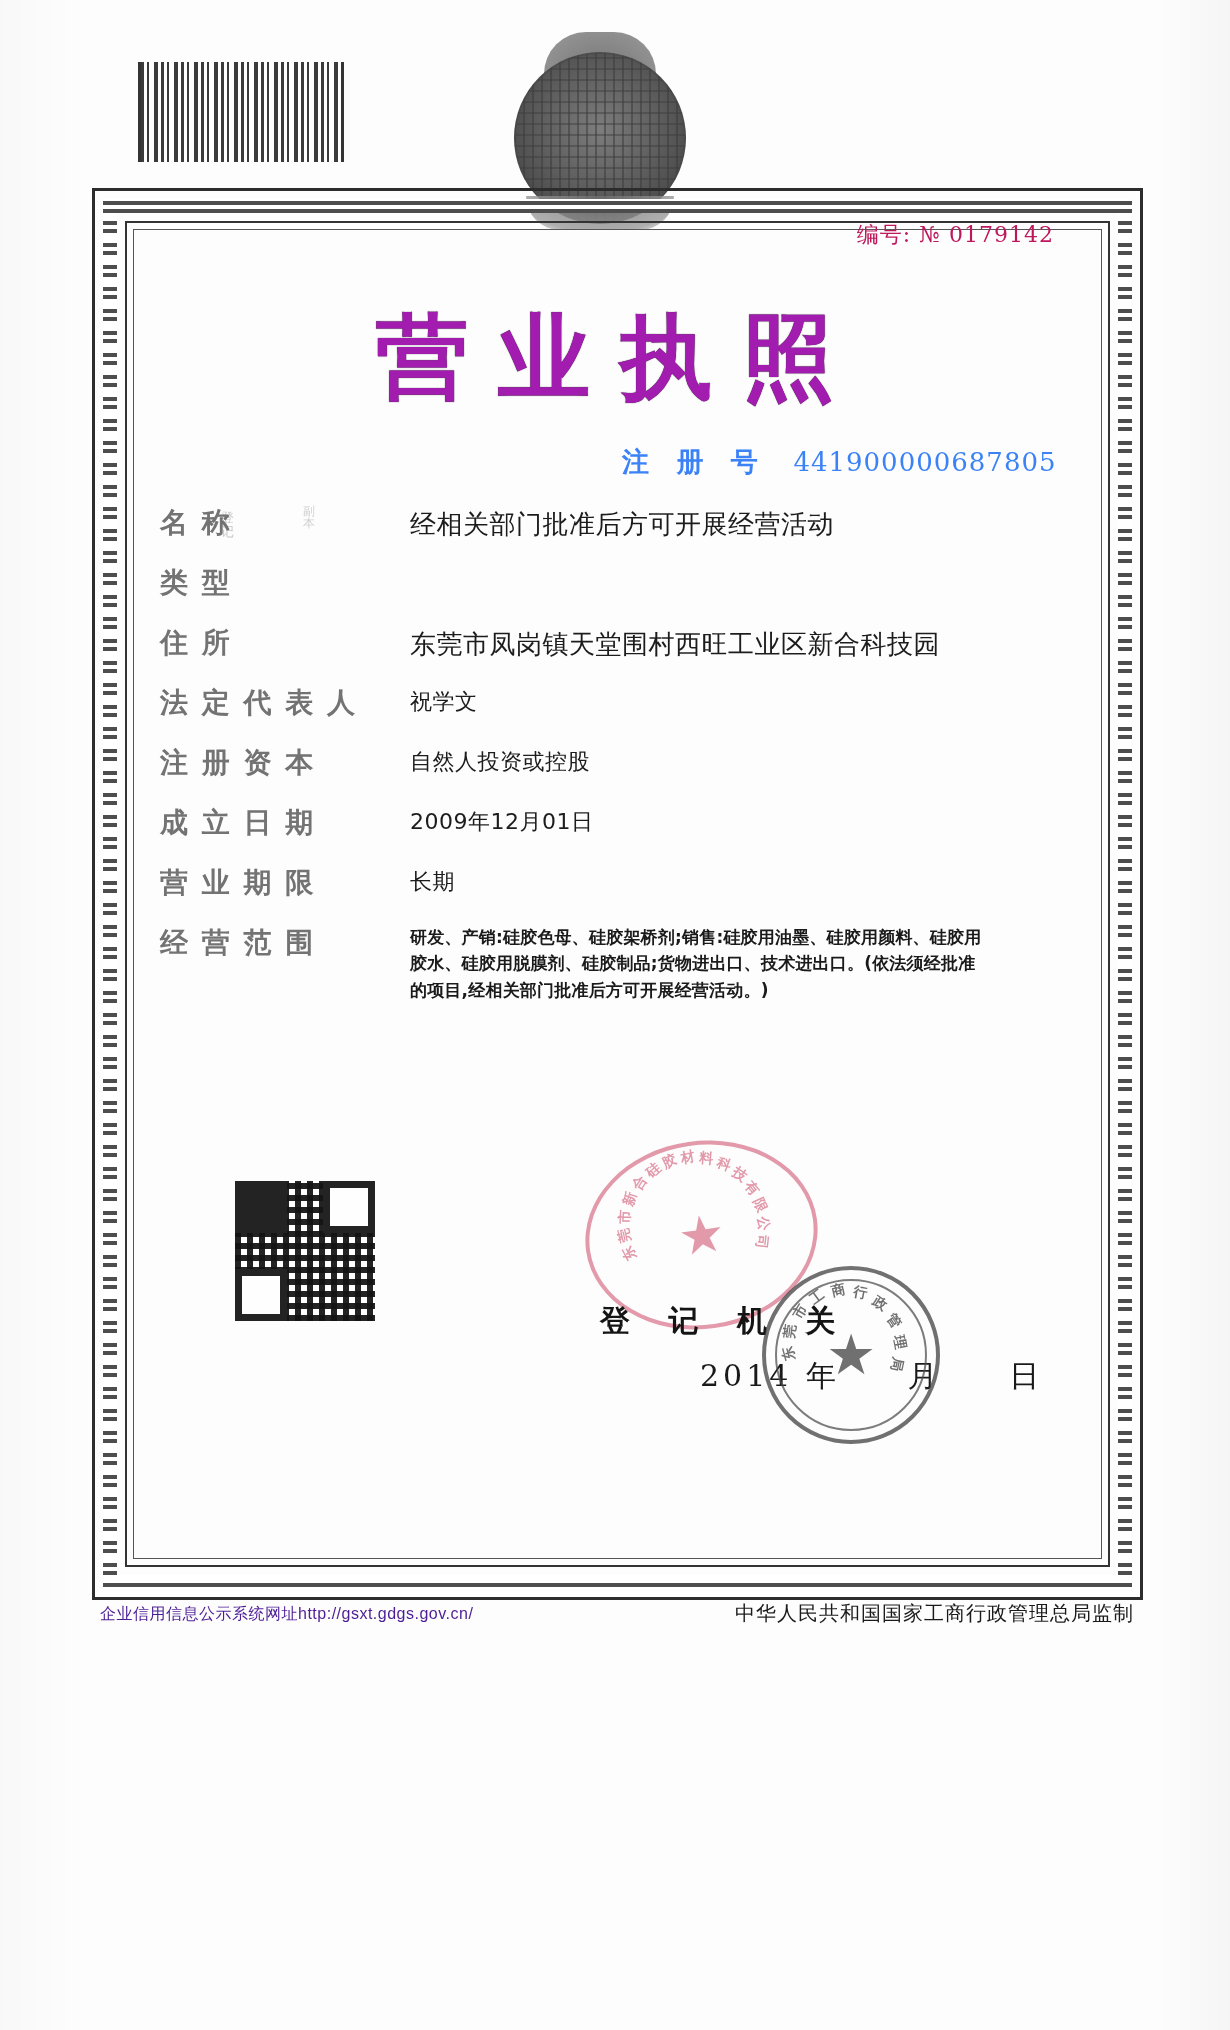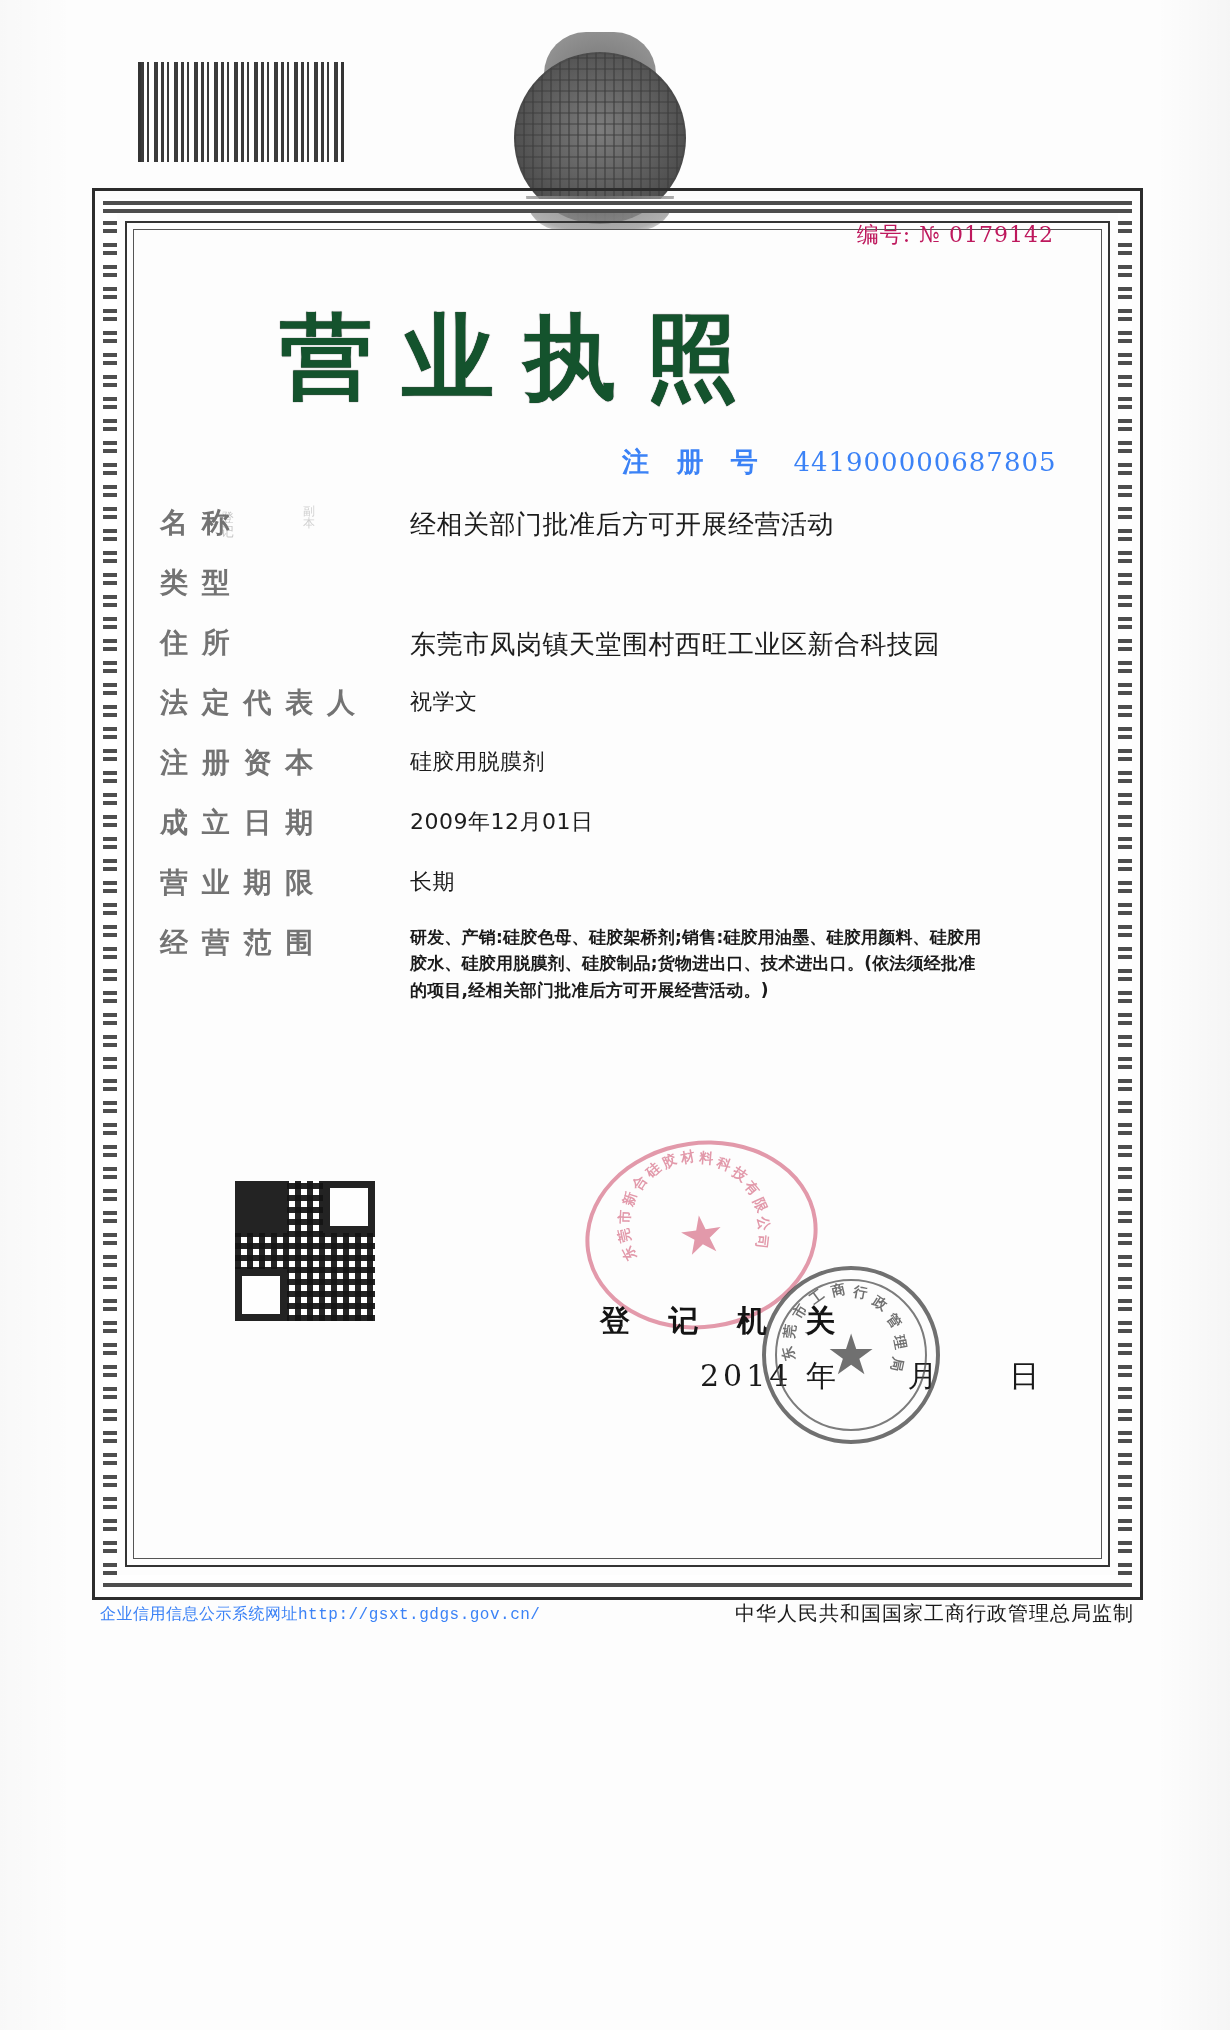--- a/index.html
+++ b/index.html
@@ -46,22 +46,22 @@
   .frame .inner-rule{position:absolute;left:30px;top:30px;right:30px;bottom:30px;border:2px solid #333;}
   .frame .inner-rule2{position:absolute;left:38px;top:38px;right:38px;bottom:38px;border:1px solid #555;}
 
   
   .content{position:absolute;left:130px;top:226px;width:970px;height:1330px;}
 
   .serial{position:absolute;right:46px;top:-6px;font-size:22px;letter-spacing:1px;color:#be185d;
      font-family:"DejaVu Serif","Liberation Serif",serif;}
   .serial .no{font-family:"DejaVu Serif",serif;}
 
-  .doc-title{position:absolute;left:150px;top:70px;width:680px;
-     font-size:92px;font-weight:bold;letter-spacing:30px;color:#14532d;
+  .doc-title{position:absolute;left:150px;top:70px;width:680px;text-align:center;
+     font-size:92px;font-weight:bold;letter-spacing:30px;color:#a21caf;
      font-family:Liberation Sans, sans-serif;
      text-shadow:0 0 1px #000;}
 
   .reg-row{position:absolute;left:492px;top:218px;font-size:27px;color:#3b82f6;}
   .reg-row .lbl{letter-spacing:9px;font-weight:600;}
   .reg-row .val{margin-left:18px;font-family:"DejaVu Serif","Liberation Serif",serif;font-size:26px;letter-spacing:1px;}
 
   .fields{position:absolute;left:30px;top:278px;width:920px;}
   .f-row{display:flex;align-items:flex-start;margin-bottom:22px;}
   .f-label{width:250px;font-size:28px;font-weight:600;color:#737373;letter-spacing:2px;
@@ -97,22 +97,22 @@
      font-family:"DejaVu Serif","Liberation Serif",serif;}
 
   .seal-round{position:absolute;left:632px;top:1040px;width:170px;height:170px;border:4px solid #3b3b3b;border-radius:50%;opacity:.72;}
   .seal-round .star{position:absolute;left:50%;top:50%;transform:translate(-50%,-50%);font-size:56px;color:#3b3b3b;line-height:1;}
   .seal-round .ring{position:absolute;left:9px;top:9px;right:9px;bottom:9px;border:2px solid #4b4b4b;border-radius:50%;}
   .seal-round .arc{position:absolute;left:0;top:0;width:100%;height:100%;}
   .seal-round .arc span{position:absolute;left:50%;top:50%;font-size:15px;color:#333;font-weight:700;
      transform-origin:0 0;white-space:nowrap;}
 
   
-  .footer-left{position:absolute;left:100px;top:1604px;font-size:16px;color:#3b82f6;
-     font-family:Liberation Mono, monospace;letter-spacing:.5px;}
+  .footer-left{position:absolute;left:100px;top:1604px;font-size:16px;color:#4c1d95;
+     font-family:Liberation Sans, sans-serif;letter-spacing:.5px;}
   .footer-right{position:absolute;right:96px;top:1600px;font-size:20px;color:#1a1a1a;letter-spacing:1px;margin-left:36px;}
 
   
   .margin-marks{position:absolute;left:218px;top:500px;font-size:13px;color:#9a9a9a;writing-mode:vertical-rl;letter-spacing:14px;opacity:.55;}
   .margin-marks2{position:absolute;left:300px;top:495px;font-size:12px;color:#a5a5a5;writing-mode:vertical-rl;letter-spacing:12px;opacity:.5;}
 </style>
 </head>
 <body>
 
 <div class="scan">
@@ -166,21 +166,21 @@
         <div class="f-value">东莞市凤岗镇天堂围村西旺工业区新合科技园</div>
       </div>
 
       <div class="f-row">
         <div class="f-label">法 定 代 表 人</div>
         <div class="f-value small">祝学文</div>
       </div>
 
       <div class="f-row">
         <div class="f-label">注 册 资 本</div>
-        <div class="f-value small">硅胶用脱膜剂</div>
+        <div class="f-value small">自然人投资或控股</div>
       </div>
 
       <div class="f-row">
         <div class="f-label">成 立 日 期</div>
         <div class="f-value small">2009年12月01日</div>
       </div>
 
       <div class="f-row">
         <div class="f-label">营 业 期 限</div>
         <div class="f-value small">长期</div>

